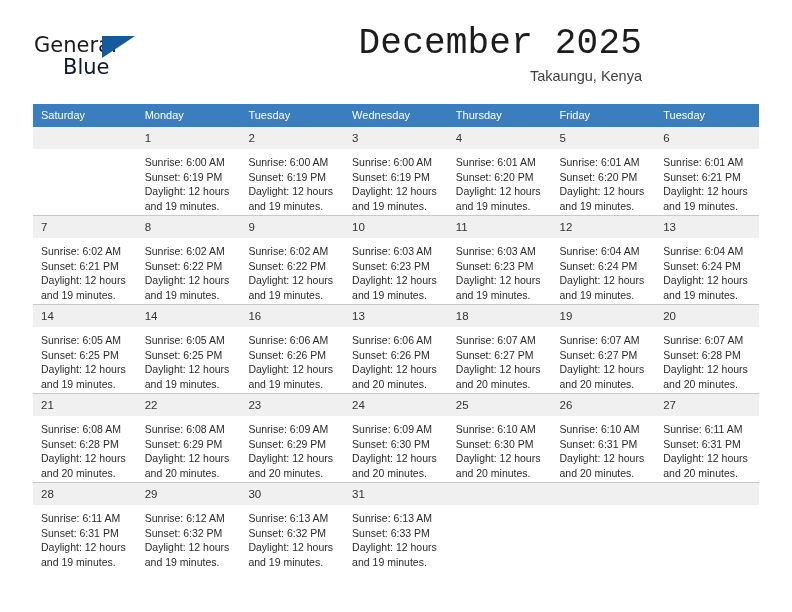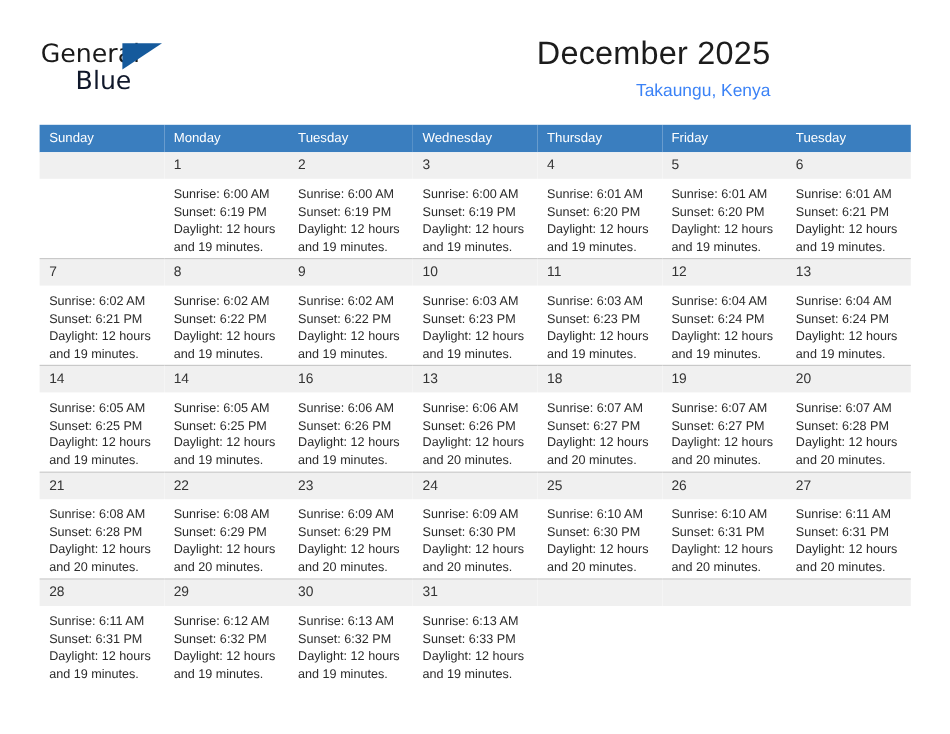--- a/index.html
+++ b/index.html
@@ -65,31 +65,31 @@
     border-bottom: 22px solid transparent;
   }
 
   .title-block {
     position: absolute;
     right: 0;
     top: 0;
     text-align: right;
   }
   .cal-title {
-    font-size: 27px;
+    font-size: 36px;
     font-weight: 400;
     color: #1c1c1c;
     line-height: 32px;
     letter-spacing: 0.2px;
-    font-family: Liberation Sans, sans-serif;
+    font-family: Liberation Mono, monospace;
   }
   .cal-subtitle {
     font-size: 14.5px;
     font-weight: 400;
-    color: #3b82f6;
+    color: #404040;
     line-height: 20px;
     margin-top: 6px;
     font-family: "Liberation Sans", sans-serif;
   }
 
   
   .calendar {
     position: absolute;
     left: 33px;
     top: 104px;
@@ -165,21 +165,21 @@
       <col style="width:14.2857%">
         <col style="width:14.2857%">
         <col style="width:14.2857%">
       <col style="width:14.2857%">
         <col style="width:14.2857%">
         <col style="width:14.2857%">
       <col style="width:14.2858%">
     </colgroup>
     <thead>
       <tr>
-        <th>Sunday</th>
+        <th>Saturday</th>
         <th>Monday</th>
         <th>Tuesday</th>
         <th>Wednesday</th>
         <th>Thursday</th>
         <th>Friday</th>
         <th>Tuesday</th>
       </tr>
     </thead>
     <tbody>
         <tr class="week">

